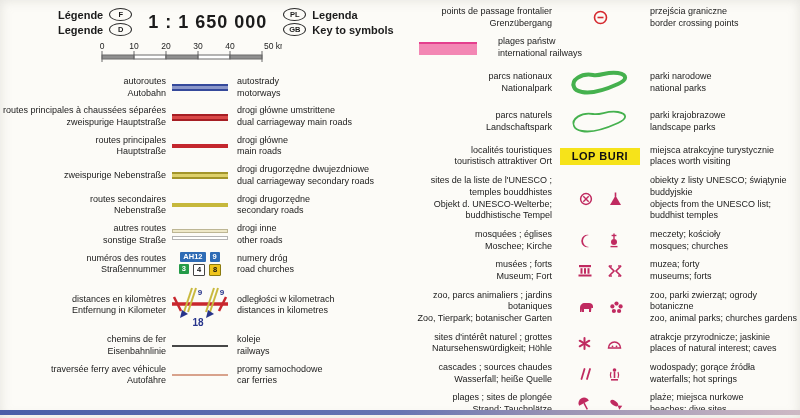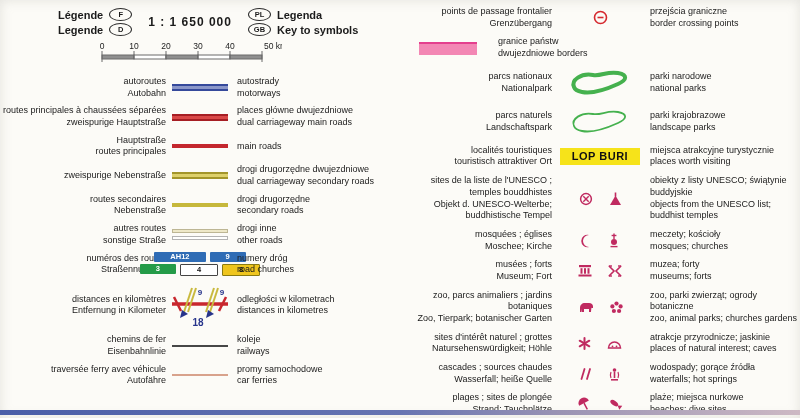--- a/index.html
+++ b/index.html
@@ -11,21 +11,21 @@
   #right-half{left:400px;width:400px;padding-top:6px;box-sizing:border-box;}
 
   
   #header{display:flex;align-items:center;gap:10px;padding:8px 0 0 58px;}
   .hdr-lines{display:flex;flex-direction:column;gap:2px;font-weight:bold;font-size:11px;}
   .hdr-line{display:flex;align-items:center;gap:6px;}
   .hdr-line.right-al{justify-content:flex-end;}
   .lang-badge{display:inline-flex;align-items:center;justify-content:center;
       min-width:17px;height:11px;border:1.2px solid #2a2a2a;border-radius:50%;
       font-size:7.5px;font-weight:bold;padding:0 2px;}
-  #scale-title{font-size:12px;font-weight:bold;letter-spacing:1px;margin:0 6px;}
+  #scale-title{font-size:18px;font-weight:bold;letter-spacing:1px;margin:0 6px;}
   #scalebar-wrap{margin:4px 0 6px 92px;}
 
   
   .lrow,.rrow{display:flex;align-items:center;font-size:9px;line-height:1.3;}
   .lrow{min-height:22px;margin-bottom:6px;}
   .rrow{min-height:22px;margin-bottom:7px;}
   .lab span{display:block;}
   .frde{text-align:right;}
   .lrow .frde{width:166px;flex:none;}
   .lrow .sym{width:62px;flex:none;display:flex;align-items:center;justify-content:center;margin:0 3px;}
@@ -44,21 +44,21 @@
   .other-roads{display:flex;flex-direction:column;gap:3px;width:56px;}
   .other1{height:2px;background:#eee8c8;border:1px solid #bdb694;}
   .other2{height:2px;background:#fff;border:1px solid #b3b3b3;}
   .railway{height:2px;background:#474747;}
   .ferryline{height:2px;background:#d8a28c;}
 
   
   .badge-grid{display:flex;flex-direction:column;gap:2px;align-items:center;}
   .badge-row{display:flex;gap:4px;}
   .rnum{display:inline-flex;align-items:center;justify-content:center;height:10px;
-        font-size:7.5px;font-weight:bold;padding:0 16px;border-radius:1px;}
+        font-size:7.5px;font-weight:bold;padding:0 3px;border-radius:1px;}
   .rnum.blue{background:#2f6cb5;color:#fff;}
   .rnum.green{background:#249b48;color:#fff;}
   .rnum.white{background:#fff;color:#111;border:1px solid #444;}
   .rnum.yellow{background:#efc51d;color:#111;border:1px solid #8a7a10;}
 
   
   .pinkband{width:58px;height:11px;background:#f387b4;border-top:2.5px solid #e43f8d;}
   .lopburi{background:#f6e31a;color:#111;font-weight:bold;font-size:11px;padding:1px 12px;letter-spacing:.5px;}
   #bottom-strip{position:absolute;left:0;bottom:3px;width:800px;height:5px;
      background:linear-gradient(to right,#4a5ea8 0%,#6674b2 50%,#9a93b4 70%,#cdb9c4 100%);}
@@ -134,34 +134,35 @@
 
     <div class="lrow">
       <div class="lab frde">
           <span>routes principales à chaussées séparées</span>
           <span>zweispurige Hauptstraße</span>
         </div>
       <div class="sym">
           <div class="roadline dual-main"></div>
         </div>
       <div class="lab plen">
-          <span>places główne dwujezdniowe</span>
+          <span>drogi główne umstrittene</span>
           <span>dual carriageway main roads</span>
         </div>
     </div>
 
     <div class="lrow">
       <div class="lab frde">
+          <span>routes principales</span>
           <span>Hauptstraße</span>
-          <span>routes principales</span>
         </div>
       <div class="sym">
           <div class="roadline main-road"></div>
         </div>
       <div class="lab plen">
+          <span>drogi główne</span>
           <span>main roads</span>
         </div>
     </div>
 
     <div class="lrow">
       <div class="lab frde">
           <span>zweispurige Nebenstraße</span>
         </div>
       <div class="sym">
           <div class="roadline dual-sec"></div>
@@ -301,22 +302,22 @@
           <span>przejścia graniczne</span>
           <span>border crossing points</span>
         </div>
     </div>
 
     <div class="rrow">
       <div class="sym">
           <div class="pinkband"></div>
         </div>
       <div class="lab plen">
-          <span>granice państw</span>
-          <span>dwujezdniowe borders</span>
+          <span>plages państw</span>
+          <span>international railways</span>
         </div>
     </div>
 
     <div class="rrow" style="min-height:32px;">
       <div class="lab frde">
           <span>parcs nationaux</span>
           <span>Nationalpark</span>
         </div>
       <div class="sym">
         <svg width="66" height="32" viewBox="0 0 66 32">

